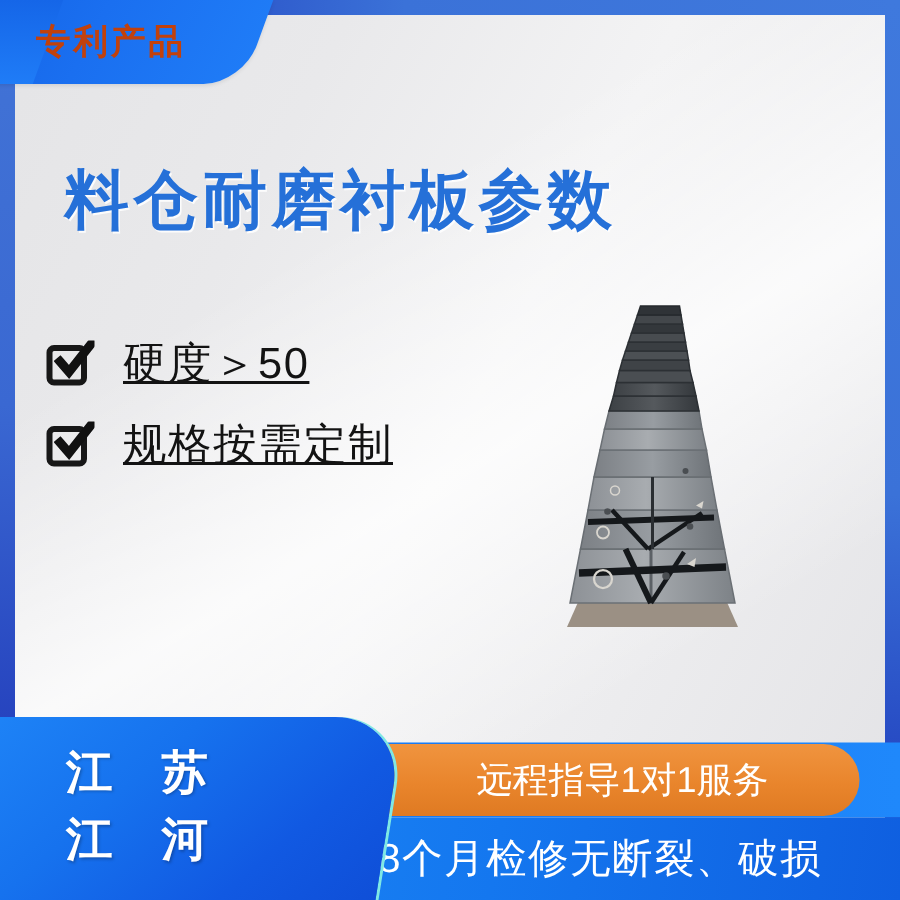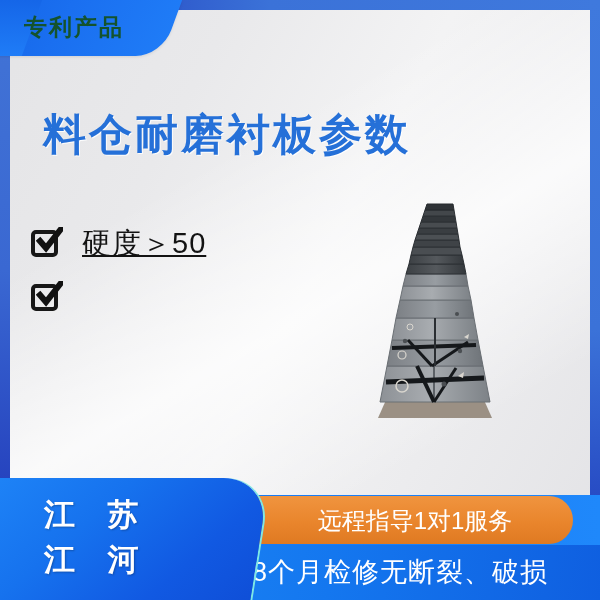--- a/index.html
+++ b/index.html
@@ -64,21 +64,21 @@
     width: 60px; height: 56px;
     background: linear-gradient(180deg, #1566e8 0%, #1f7cf7 100%);
   }
   .badge-text {
     position: absolute;
     left: 24px; top: 11px;
     width: 140px;
     font-size: 23px;
     line-height: 32px;
     font-weight: bold;
-    color: #14532d;
+    color: #c2410c;
     letter-spacing: 2px;
     white-space: nowrap;
   }
 
   
   .title {
     position: absolute;
     left: 31px; top: 106px;
     font-size: 43px;
     line-height: 56px;
@@ -300,20 +300,21 @@
       <span class="feat-label">硬度＞50</span>
     </div>
 
     <div class="feat-row">
       <span class="check-icon">
         <span class="box"></span>
         <svg class="tick" viewBox="0 0 27 27">
           <path d="M4 14 L10 21 L25 2" fill="none" stroke="#111111" stroke-width="6" stroke-linecap="square" stroke-linejoin="miter"></path>
         </svg>
       </span>
+      <span class="feat-label">规格按需定制</span>
     </div>
 
 
   </div>
 
   <div class="bottom">
     <div class="bot-right-upper"></div>
     <div class="bot-right-lower"></div>
 
     <div class="orange-pill"></div>

